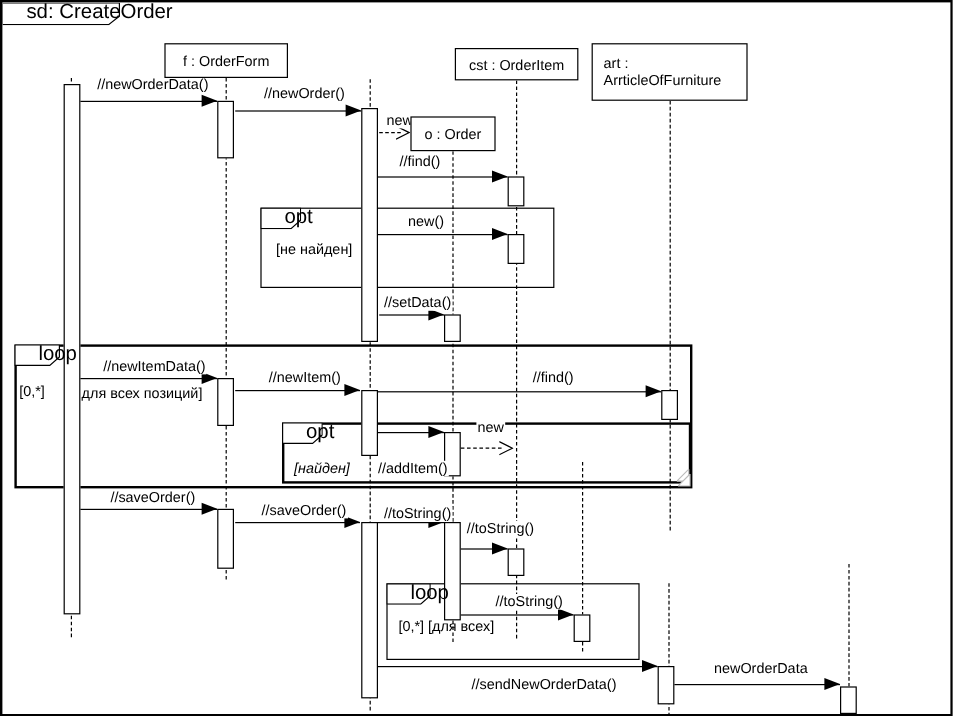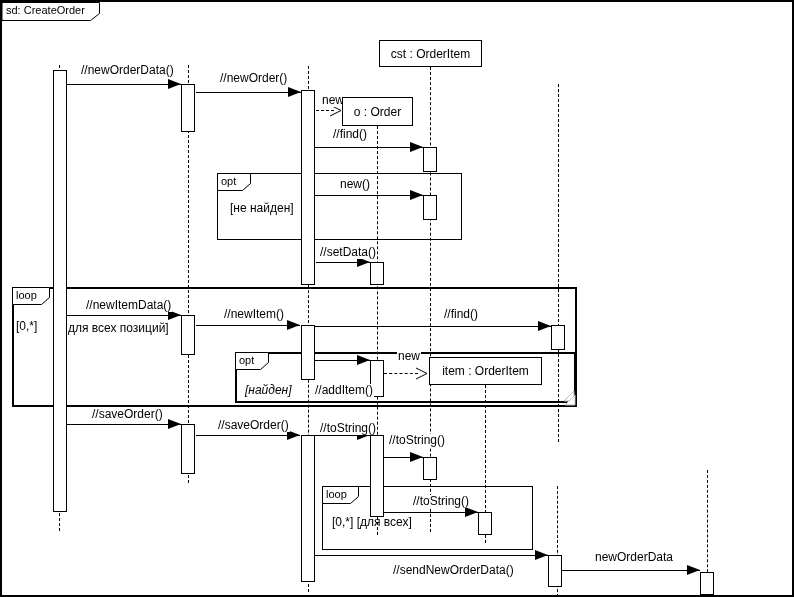--- a/index.html
+++ b/index.html
@@ -18,21 +18,21 @@
       border-width:5px 0 5px 13px;border-color:transparent transparent transparent #000;z-index:4;}
   .openhead{position:absolute;z-index:4;}
   .mlabel{position:absolute;font-size:12px;line-height:13px;white-space:nowrap;z-index:5;background:#fff;padding:0 1px;}
   .glabel{position:absolute;font-size:12px;line-height:13px;white-space:nowrap;z-index:5;}
   .headbox{position:absolute;border:1px solid #000;background:#fff;box-sizing:border-box;
            display:flex;align-items:center;justify-content:center;
            font-size:12px;line-height:14px;white-space:nowrap;z-index:6;}
   .headbox.twoline{flex-direction:column;align-items:flex-start;justify-content:center;padding-left:9px;}
   .pentagon{position:absolute;z-index:7;}
   .pentagon svg{position:absolute;left:0;top:0;}
-  .pentagon span{position:relative;display:block;padding:2px 0 0 4px;font-size:11px;line-height:12px;white-space:nowrap;z-index:1;}
+  .pentagon span{position:relative;display:block;padding:2px 0 0 4px;font-size:17px;line-height:12px;white-space:nowrap;z-index:1;margin-left:16px;}
   .notch{position:absolute;z-index:2;}
 </style>
 </head>
 <body>
 
 <div id="canvas">
 
   <div class="life" style="left:57px;top:63px;height:466px;"></div>
   <div class="life" style="left:186px;top:63px;height:418px;"></div>
   <div class="life" style="left:306px;top:64px;height:526px;"></div>
@@ -174,28 +174,32 @@
   <div class="mlabel" style="left:312px;top:382px;">//addItem()</div>
   <div class="mlabel" style="left:395px;top:348px;">new</div>
   <div class="mlabel" style="left:89px;top:406px;">//saveOrder()</div>
   <div class="mlabel" style="left:215px;top:417px;">//saveOrder()</div>
   <div class="mlabel" style="left:317px;top:420px;">//toString()</div>
   <div class="mlabel" style="left:386px;top:432px;">//toString()</div>
   <div class="mlabel" style="left:410px;top:493px;">//toString()</div>
   <div class="mlabel" style="left:370px;top:562px;margin-left:20px;">//sendNewOrderData()</div>
   <div class="mlabel" style="left:592px;top:549px;">newOrderData</div>
 
+  <div class="headbox" style="left:135px;top:34px;width:103px;height:29px;">
+    <span>f : OrderForm</span>
+  </div>
   <div class="headbox" style="left:377px;top:38px;width:103px;height:27px;">
     <span>cst : OrderItem</span>
   </div>
+  <div class="headbox twoline" style="left:491px;top:34px;width:130px;height:48px;">
+    <span>art :</span>
+    <span>ArrticleOfFurniture</span>
+  </div>
   <div class="headbox" style="left:340px;top:95px;width:71px;height:29px;">
     <span>o : Order</span>
-  </div>
-  <div class="headbox" style="left:427px;top:355px;width:113px;height:28px;">
-    <span>item : OrderItem</span>
   </div>
 
   <div class="pentagon" style="left:0px;top:0px;width:98px;height:19px;">
     <svg width="98" height="19">
         <path d="M0,0.5 H97.5 V11.5 L88.5,18.5 H0 Z" fill="#fff" stroke="#000"></path>
       </svg>
     <span>sd: CreateOrder</span>
   </div>
 
 </div>

